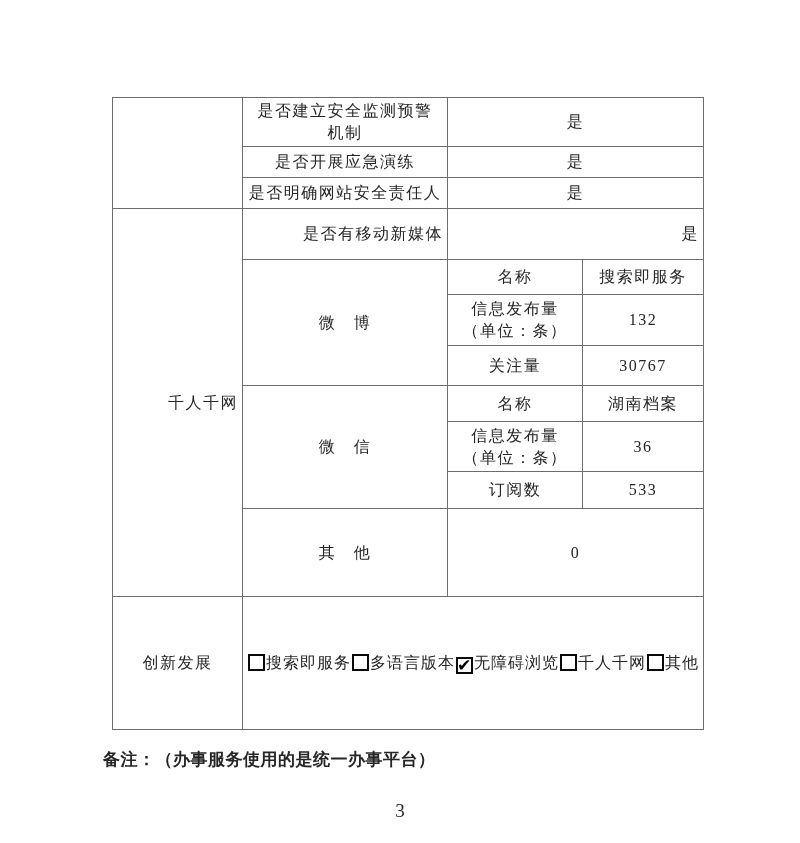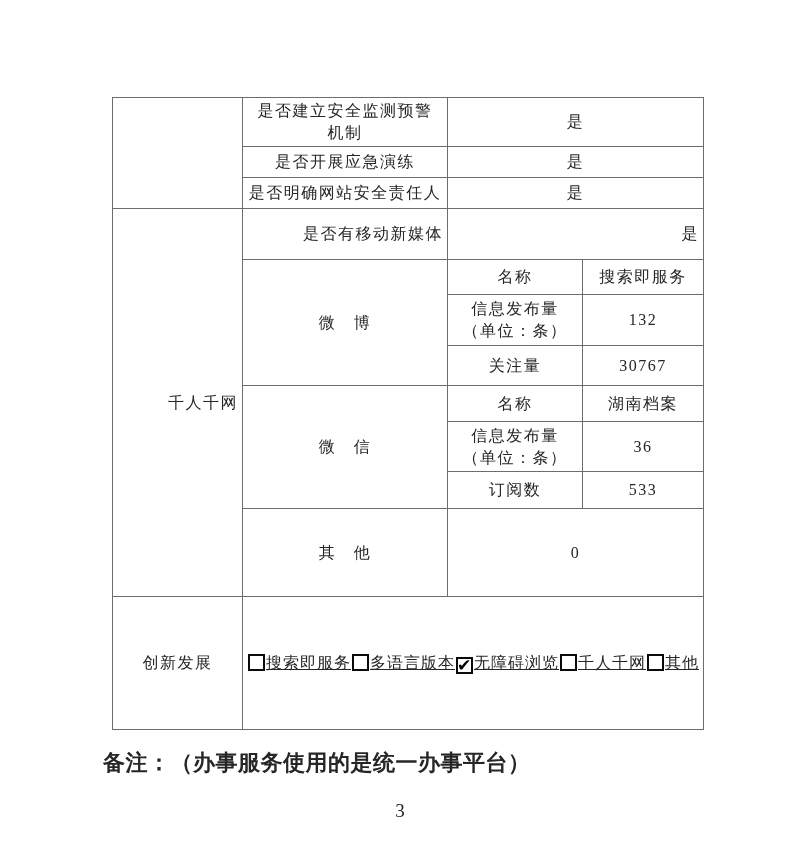--- a/index.html
+++ b/index.html
@@ -39,21 +39,20 @@
   tr.r8  td { height: 35px; }
   tr.r9  td { height: 49px; }
   tr.r10 td { height: 36px; }
   tr.r11 td { height: 87px; }
   tr.r12 td { height: 132px; }
   .num { letter-spacing: 1px; }
   .cbrow {
     white-space: nowrap;
     letter-spacing: 0;
     font-size: 16px;
-    text-decoration: underline;
   }
   .opt { display: inline; letter-spacing: 1px; }
   .cb {
     display: inline-flex;
     width: 13px;
     height: 13px;
     border: 2.5px solid #0a0a0a;
     align-items: center;
     justify-content: center;
     font-size: 17px;
@@ -62,21 +61,21 @@
     color: #000;
     vertical-align: -3px;
     margin: 0 1px;
     overflow: visible;
     font-family: "DejaVu Sans", sans-serif;
   }
   .remark {
     position: absolute;
     left: 103px;
     top: 748px;
-    font-size: 22px;
+    font-size: 17px;
     letter-spacing: 0.5px;
     font-weight: 600;
     text-align: center;
   }
   .pagenum {
     position: absolute;
     left: 0;
     top: 800px;
     width: 100%;
     text-align: center;

